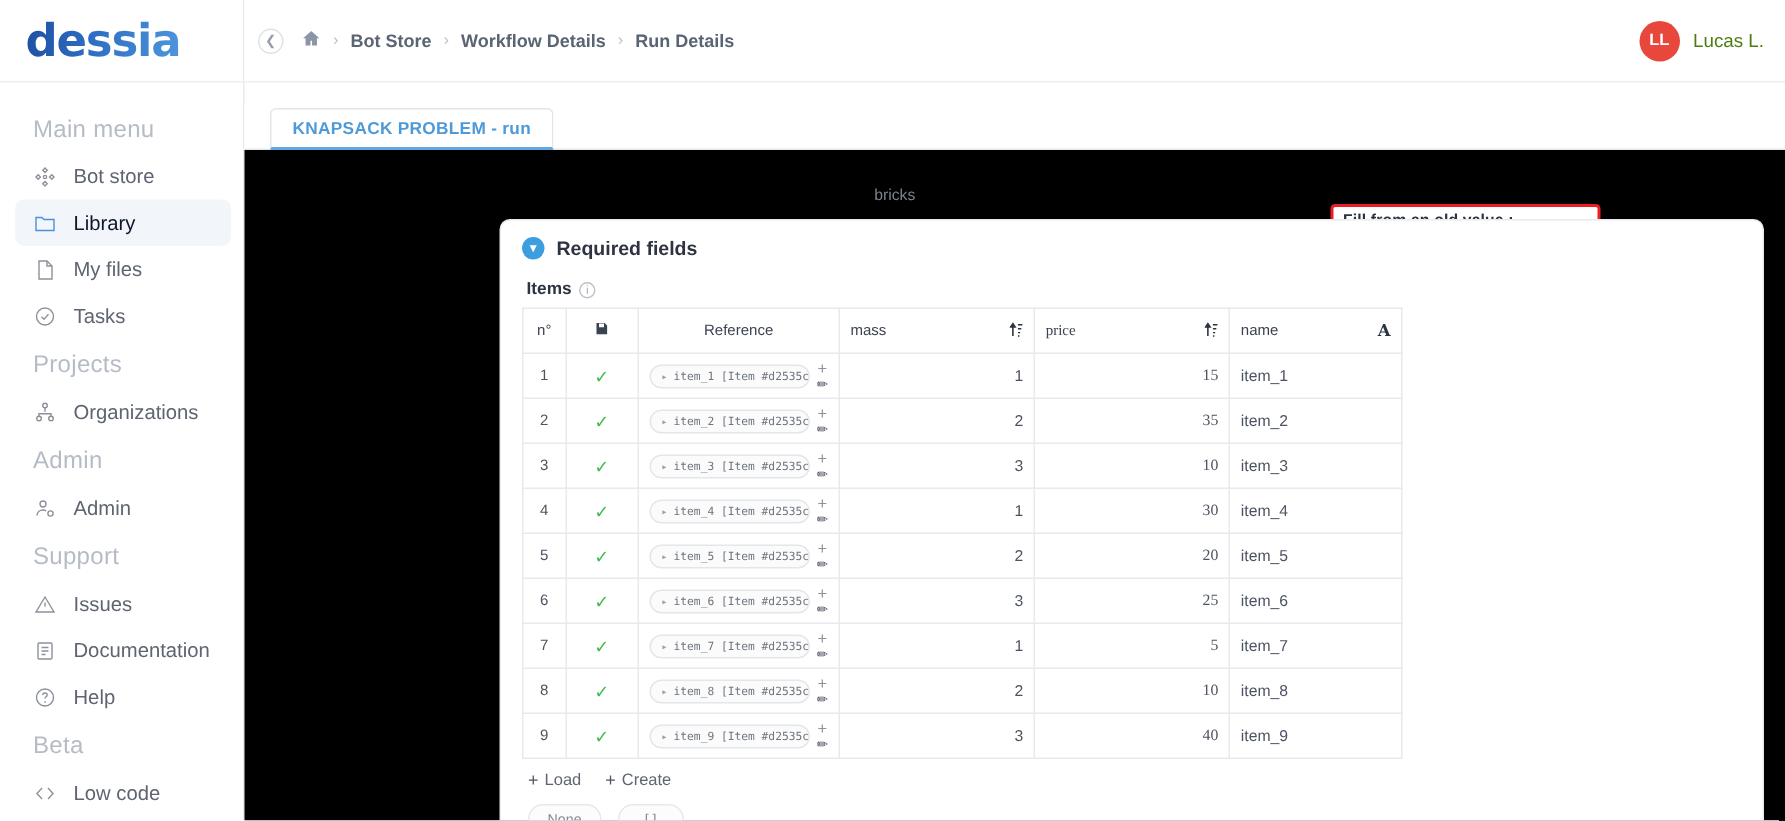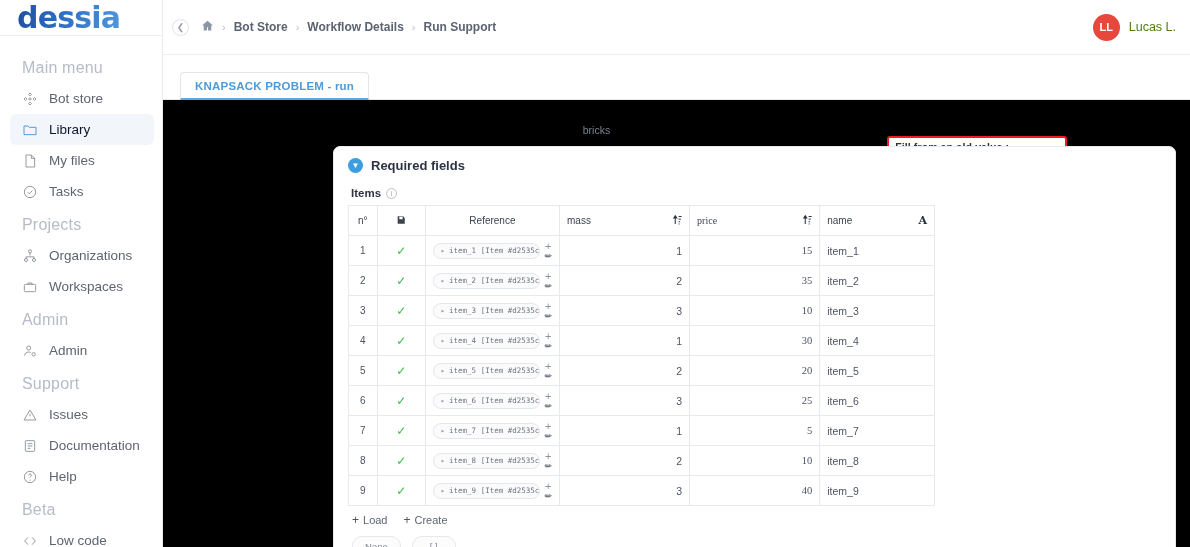--- a/index.html
+++ b/index.html
@@ -309,29 +309,20 @@
           <span style="display: flex;">
             <svg viewBox="0 0 24 24" width="16" height="16">
               <circle cx="12" cy="5" r="2.3"></circle>
               <circle cx="6" cy="18" r="2.3"></circle>
               <circle cx="18" cy="18" r="2.3"></circle>
               <path d="M12 7.3v4M6 15.7v-2.4h12v2.4"></path>
             </svg>
           </span>
           <span class="lbl">Organizations</span>
         </div>
-        <div class="nav-item">
-          <span style="display: flex;">
-            <svg viewBox="0 0 24 24" width="16" height="16">
-              <rect x="3.5" y="8" width="17" height="11" rx="1.5"></rect>
-              <path d="M9 8V6h6v2"></path>
-            </svg>
-          </span>
-          <span class="lbl">Workspaces</span>
-        </div>
         <div class="nav-section">Admin</div>
         <div class="nav-item">
           <span style="display: flex;">
             <svg viewBox="0 0 24 24" width="16" height="16">
               <circle cx="10" cy="7.5" r="3"></circle>
               <path d="M4 19c0-3.3 2.7-5.5 6-5.5 1.2 0 2.3.3 3.2.8"></path>
               <circle cx="17.5" cy="17" r="2.6"></circle>
             </svg>
           </span>
           <span class="lbl">Admin</span>
@@ -387,21 +378,21 @@
         <span class="home-ico">
           <svg width="13" height="13" viewBox="0 0 24 24">
               <path d="M12 3L2 12h3v9h6v-6h2v6h6v-9h3z"></path>
             </svg>
         </span>
         <span class="bc-sep">›</span>
         <span class="bc-item">Bot Store</span>
         <span class="bc-sep">›</span>
         <span class="bc-item">Workflow Details</span>
         <span class="bc-sep">›</span>
-        <span class="bc-item">Run Support</span>
+        <span class="bc-item">Run Details</span>
       </div>
       <div class="spacer"></div>
       <div class="user">
         <div class="avatar">LL</div>
         <div class="user-name">Lucas L.</div>
       </div>
     </header>
 
     <div class="tabrow">
       <div class="tab">KNAPSACK PROBLEM - run</div>

